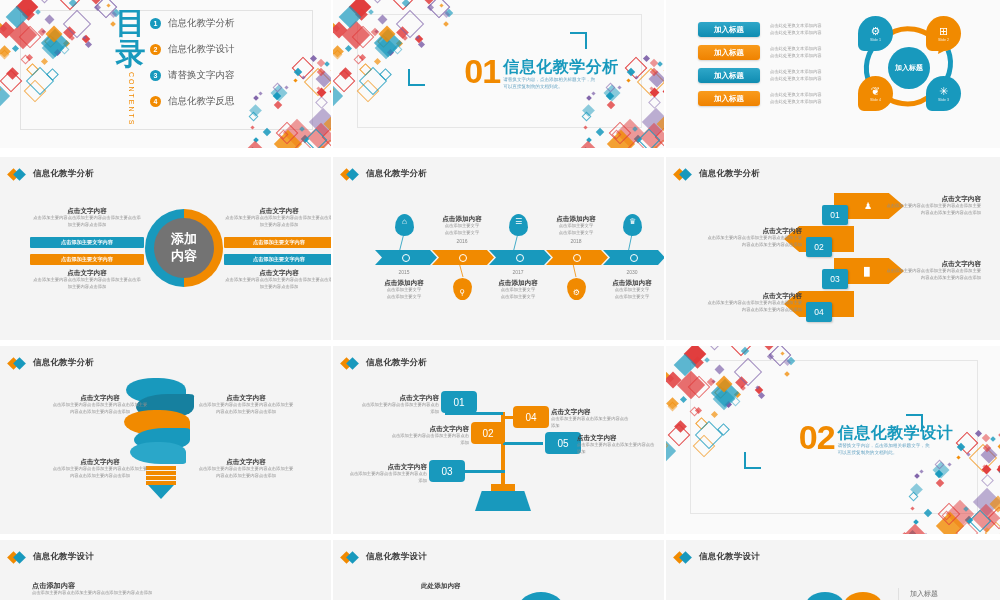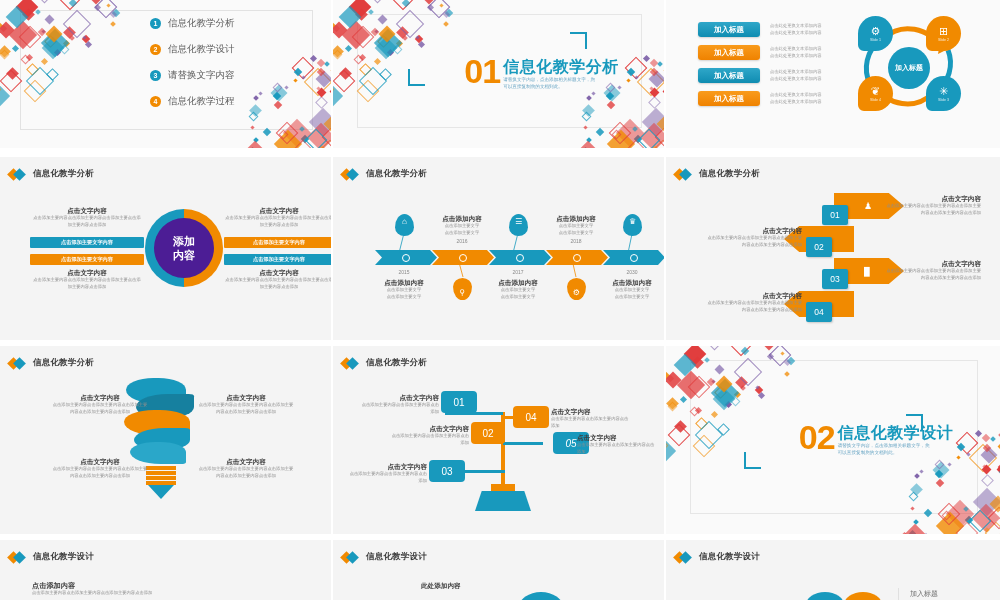--- a/index.html
+++ b/index.html
@@ -67,21 +67,21 @@
     background:#1899bd; color:#fff; font-size:7px; font-weight:bold;
     display:flex; align-items:center; justify-content:center; }
 
   
   .donut-wrap{ position:absolute; left:0; right:0; top:44px; height:110px; }
   .ring{ position:absolute; left:145px; top:8px; width:78px; height:78px; border-radius:50%;
     background:conic-gradient(#f18a00 0deg 90deg,#f18a00 90deg 180deg,#1899bd 180deg 270deg,#1899bd 270deg 360deg); }
   .ring::after{ content:""; position:absolute; left:16px; top:16px; width:46px; height:46px;
     border-radius:50%; background:#f4f4f4; }
   .ring-core{ position:absolute; left:154px; top:17px; width:60px; height:60px; border-radius:50%;
-    background:#4c1d95; color:#fff; font-size:11px; font-weight:bold; text-align:center;
+    background:#737373; color:#fff; font-size:13px; font-weight:bold; text-align:center;
     display:flex; align-items:center; justify-content:center; line-height:1.3; z-index:3;}
   .bar{ position:absolute; height:11px; border-radius:1px; color:#fff; font-size:5.2px; font-weight:bold;
     display:flex; align-items:center; justify-content:center; }
   .bar.b{ background:#1899bd; } .bar.o{ background:#f18a00; }
 
   
   .chev{ position:absolute; height:15px; display:flex; align-items:center; justify-content:center;
     clip-path:polygon(0 0, calc(100% - 7px) 0, 100% 50%, calc(100% - 7px) 100%, 0 100%, 7px 50%); }
   .chev.b{ background:#1899bd; } .chev.o{ background:#f18a00; }
   .chev .dot{ width:8px; height:8px; border-radius:50%; border:1.4px solid #fff; }
@@ -213,36 +213,40 @@
         <i class="dm" style="left: 82.6px; top: 23px; width: 12px; height: 12px; background: rgb(123, 94, 167); opacity: 0.59;"></i>
         <i class="dm" style="left: 60.4px; top: 92.6px; width: 16px; height: 16px; border: 1px solid rgb(224, 58, 58); background: transparent; opacity: 0.6;"></i>
         <i class="dm" style="left: 83.4px; top: 18.8px; width: 6px; height: 6px; background: rgb(224, 58, 58); opacity: 0.64;"></i>
         <i class="dm" style="left: 90.3px; top: 11.6px; width: 4px; height: 4px; background: rgb(24, 153, 189); opacity: 0.8;"></i>
         <i class="dm" style="left: 19.4px; top: 46px; width: 4px; height: 4px; background: rgb(123, 94, 167); opacity: 0.95;"></i>
         <i class="dm" style="left: 29px; top: 78.9px; width: 6px; height: 6px; background: rgb(24, 153, 189); opacity: 0.86;"></i>
         <i class="dm" style="left: 72.5px; top: 81.6px; width: 16px; height: 16px; border: 1px solid rgb(24, 153, 189); background: transparent; opacity: 0.91;"></i>
         <i class="dm" style="left: 43.8px; top: 74.9px; width: 16px; height: 16px; border: 1px solid rgb(224, 58, 58); background: transparent; opacity: 0.77;"></i>
         <i class="dm" style="left: 82.5px; top: 10.2px; width: 6px; height: 6px; background: rgb(224, 58, 58); opacity: 0.53;"></i>
       </div>
+  <div class="mulu">
+    <div class="cn">目录</div>
+    <div class="en">CONTENTS</div>
+  </div>
   <div class="toc-list">
     <div class="toc-item">
       <span class="toc-num b">1</span>
       <span class="toc-lbl">信息化教学分析</span>
     </div>
     <div class="toc-item">
       <span class="toc-num o">2</span>
       <span class="toc-lbl">信息化教学设计</span>
     </div>
     <div class="toc-item">
       <span class="toc-num b">3</span>
       <span class="toc-lbl">请替换文字内容</span>
     </div>
     <div class="toc-item">
       <span class="toc-num o">4</span>
-      <span class="toc-lbl">信息化教学过程</span>
+      <span class="toc-lbl">信息化教学反思</span>
     </div>
   </div>
 </div>
 
 <div class="slide white" style="left:333px;top:0;width:331px;height:148px;">
   <div class="sec-frame"></div>
   <div class="deco" id="deco-tl-2" style="left:-18px;top:-18px;width:150px;height:110px;">
         <i class="dm" style="left: 59.7px; top: 76.7px; width: 5px; height: 5px; background: rgb(241, 138, 0); opacity: 0.67;"></i>
         <i class="dm" style="left: 64.2px; top: 55.1px; width: 9px; height: 9px; border: 1px solid rgb(241, 138, 0); background: transparent; opacity: 0.97;"></i>
         <i class="dm" style="left: 77.5px; top: 3.7px; width: 20px; height: 20px; border: 1px solid rgb(224, 58, 58); background: transparent; opacity: 0.95;"></i>
@@ -647,21 +651,21 @@
     <div class="b-title">点击文字内容</div>
     <div class="b-body">点击添加主要内容点击添加主要内容点击添加</div>
   </div>
 
   <div class="tnode o" style="left:180px;top:60px;width:36px;">04</div>
   <div style="position:absolute;left:218px;top:62px;width:78px;text-align:left;">
     <div class="b-title">点击文字内容</div>
     <div class="b-body">点击添加主要内容点击添加主要内容点击添加</div>
   </div>
 
-  <div class="tnode b" style="left:220px;top:86px;width:36px;font-style:italic;">05</div>
+  <div class="tnode b" style="left:212px;top:86px;width:36px;">05</div>
   <div style="position:absolute;left:244px;top:88px;width:78px;text-align:left;">
     <div class="b-title">点击文字内容</div>
     <div class="b-body">点击添加主要内容点击添加主要内容点击添加</div>
   </div>
 
   <div style="position:absolute;left:158px;top:138px;width:24px;height:7px;background:#f18a00;"></div>
   <div class="pot" style="left:142px;top:145px;width:56px;height:20px;"></div>
 </div>
 
 <div class="slide white" style="left:666px;top:346px;width:334px;height:188px;">

